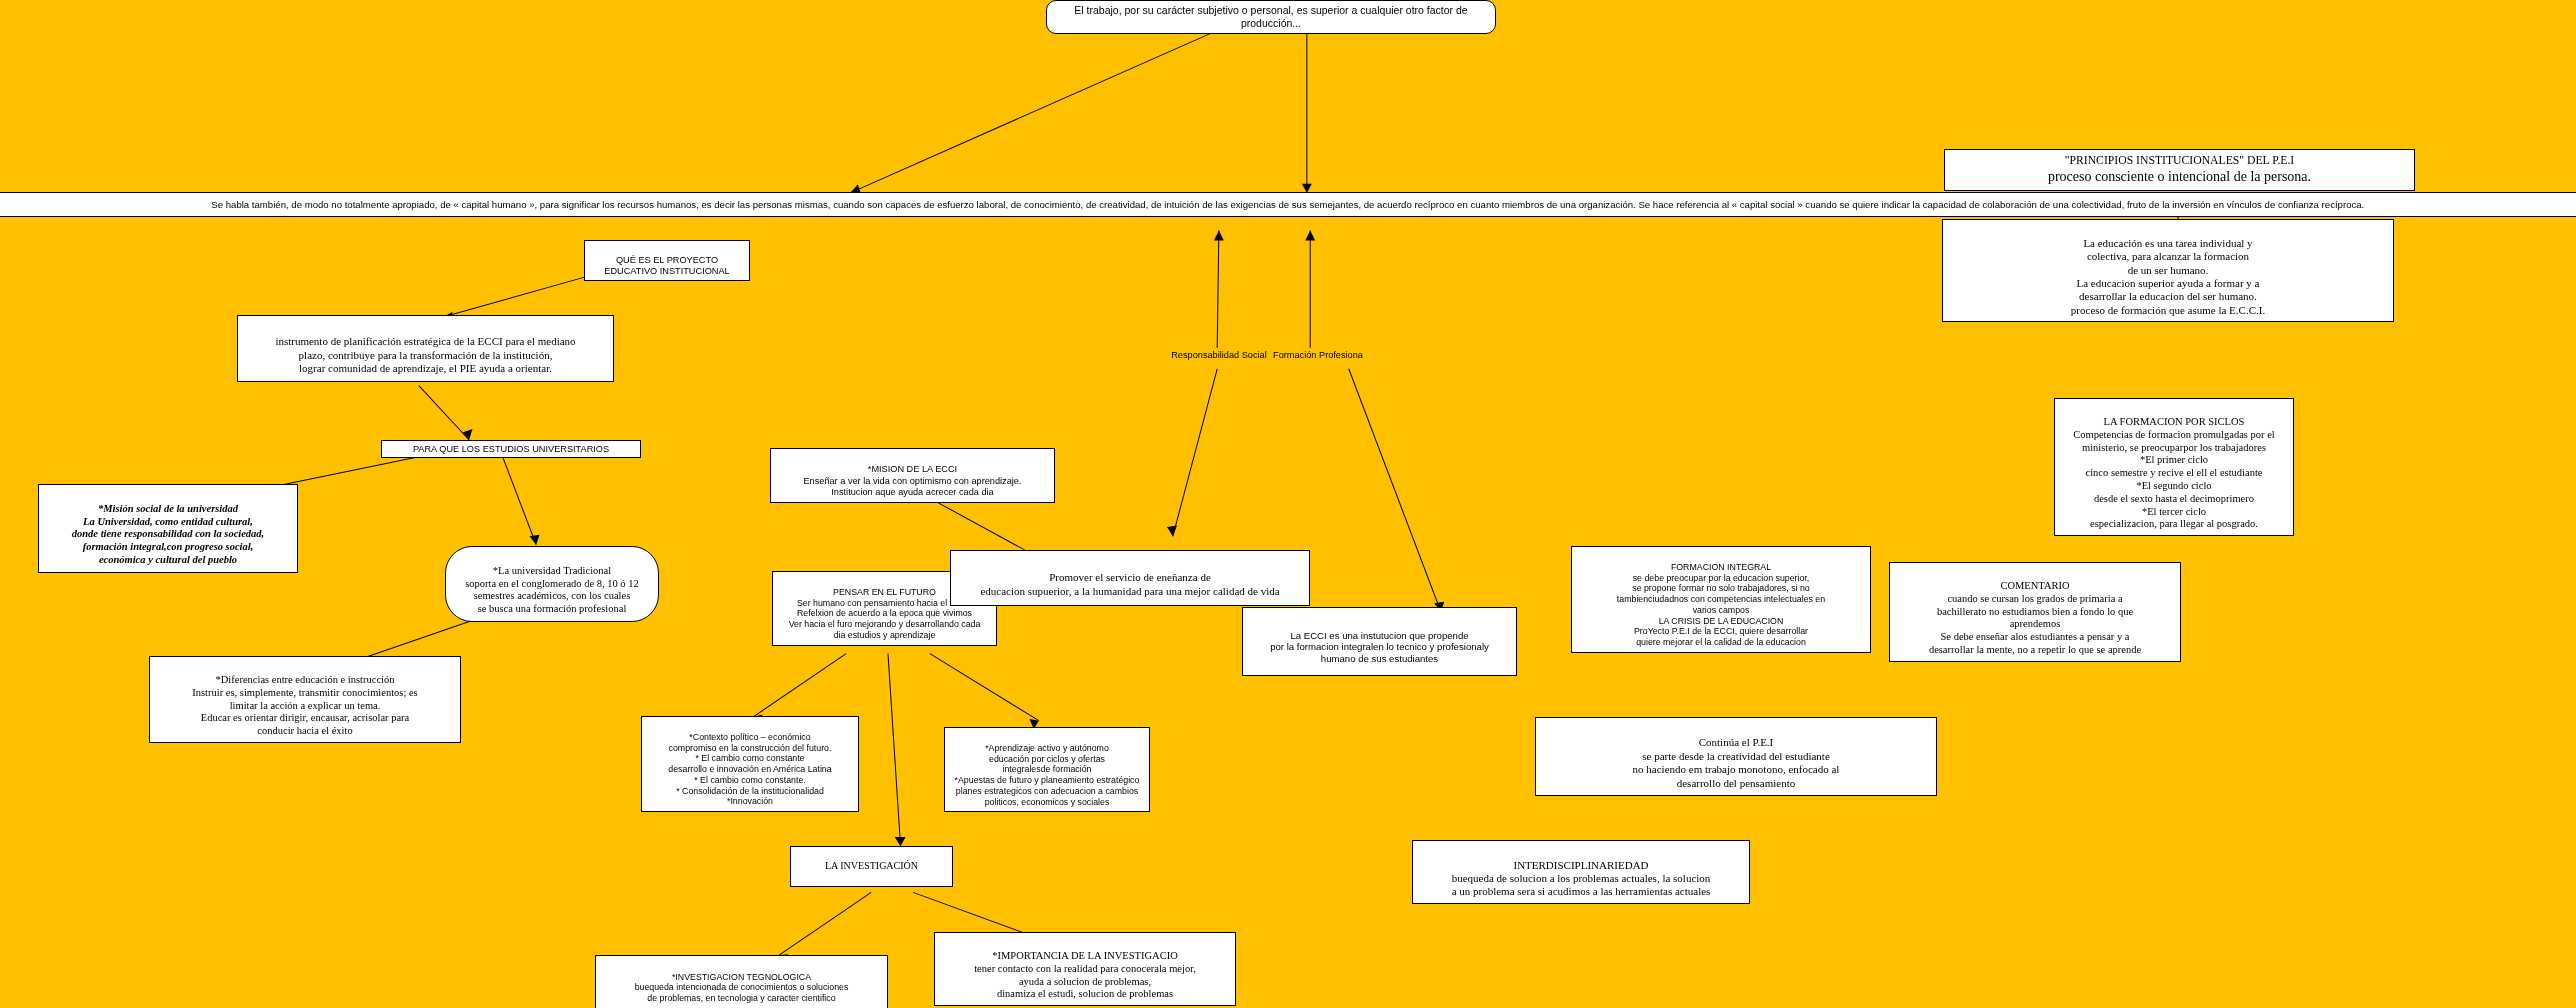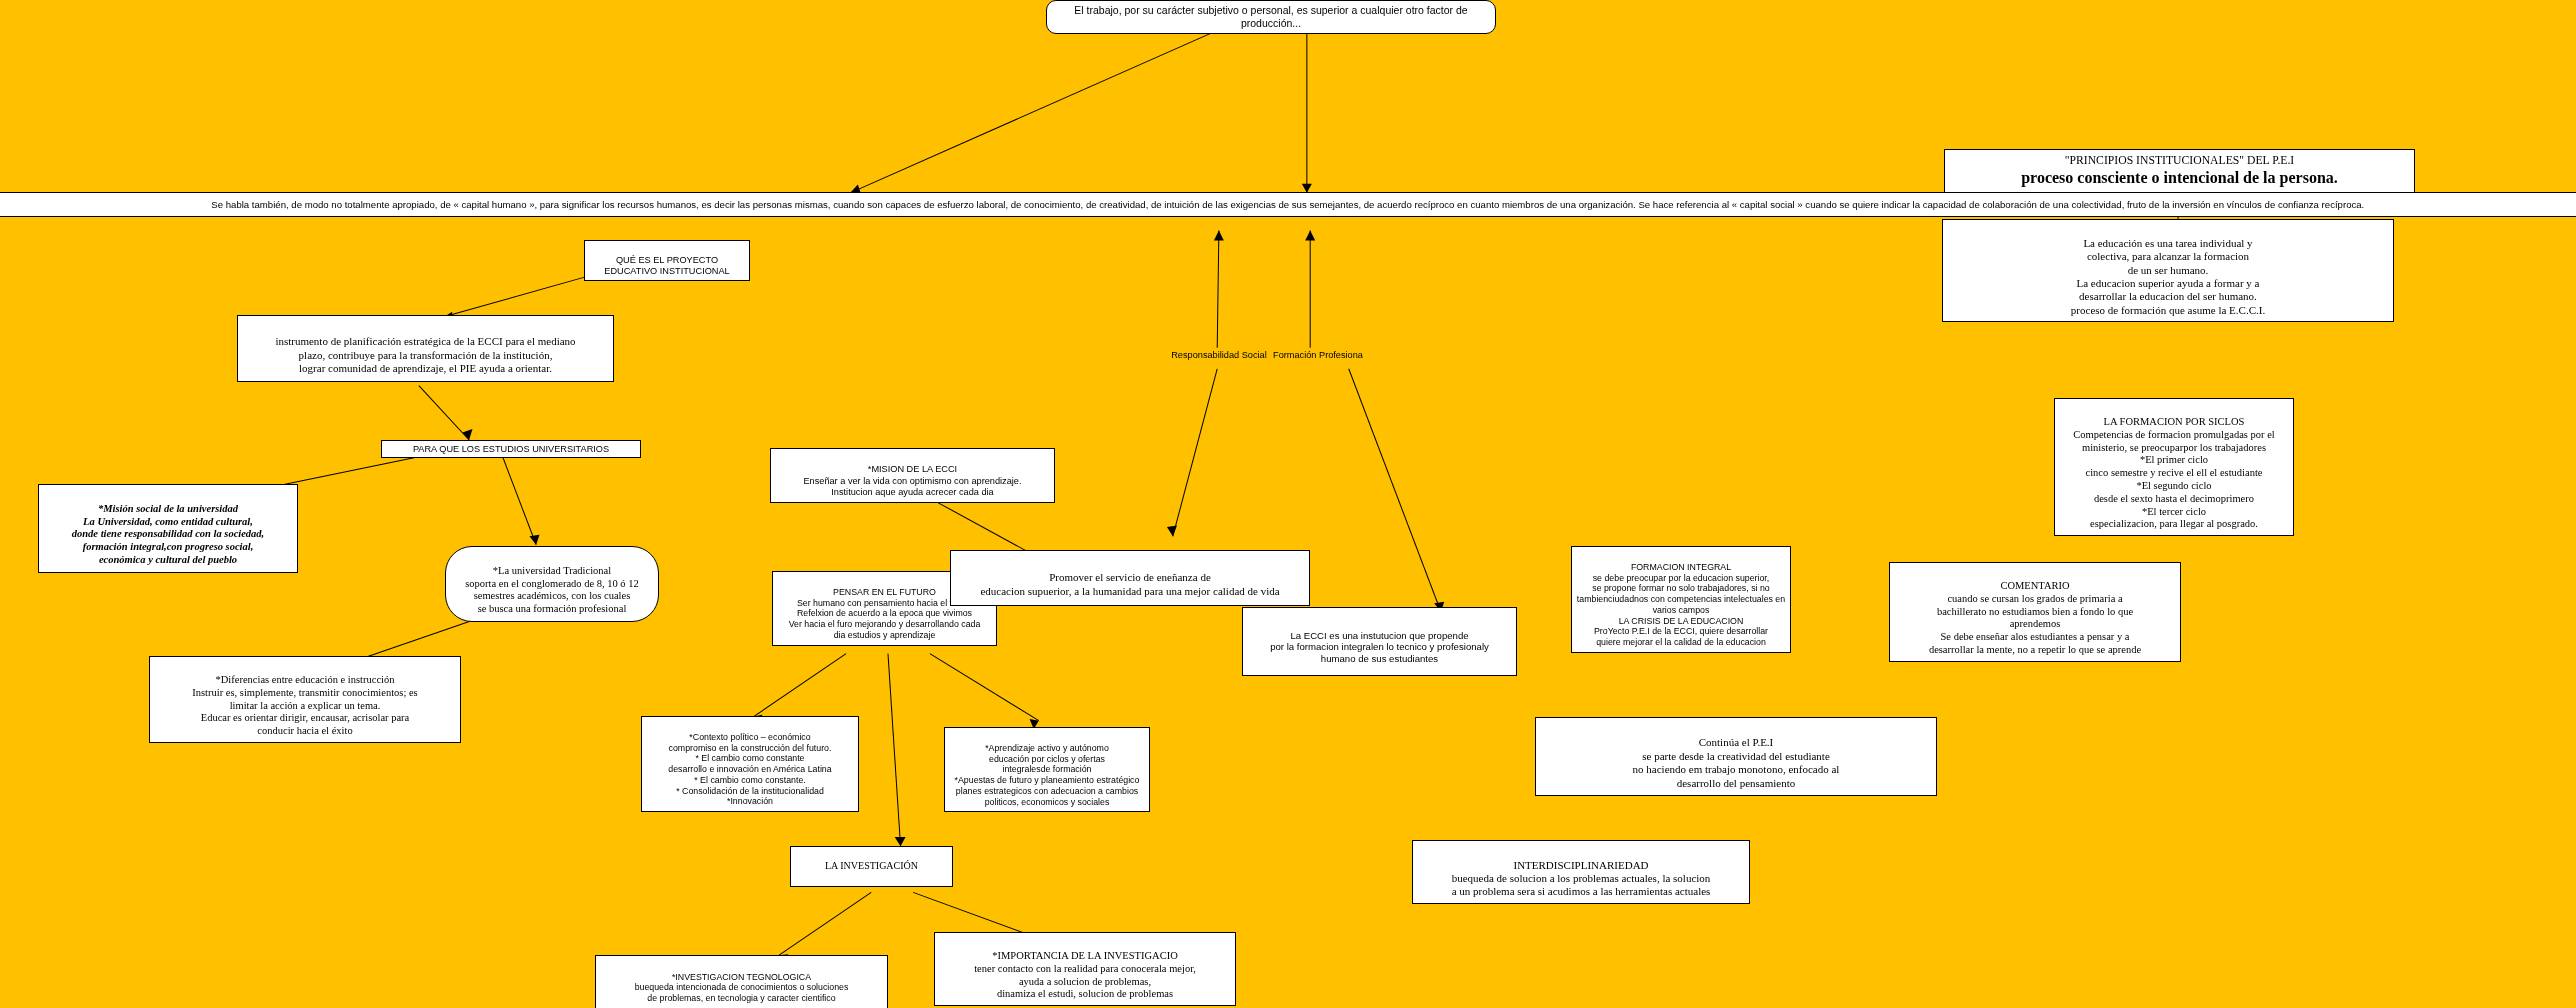--- a/index.html
+++ b/index.html
@@ -110,21 +110,21 @@
   <div class="node" style="left:1046px; top:0px; width:450px; font-size:10.5px; padding:3.4px 5px;border-radius:10px;">
     <span>El trabajo, por su carácter subjetivo o personal, es superior a cualquier otro factor de producción...</span>
   </div>
 
   <div class="node" style="left:-1.7px; top:192px; width:2579px; font-size:9.6px; padding:5.9px 6.7px;">
     <span>Se habla también, de modo no totalmente apropiado, de « capital humano », para significar los recursos humanos, es decir las personas mismas,  cuando son capaces de esfuerzo laboral, de conocimiento, de creatividad, de intuición de las exigencias de sus semejantes, de acuerdo recíproco en cuanto miembros de una organización. Se hace referencia al « capital social » cuando se quiere indicar la capacidad de colaboración de una colectividad, fruto de la inversión en vínculos de confianza recíproca.</span>
   </div>
 
   <div class="node serif" style="left:1944px; top:149px; width:471px; font-size:11.7px; padding:4.2px 5px;">
     <div>"PRINCIPIOS INSTITUCIONALES"  DEL P.E.I</div>
-    <div style="font-size:16px;font-weight:bold;">proceso consciente o intencional de la persona.</div>
+    <div style="font-size:14px;">proceso consciente o intencional de la persona.</div>
   </div>
 
   <div class="node serif" style="left:1942px; top:219px; width:452px; font-size:11px; white-space:pre-line; padding:3.4px 5px;">
     <span>La educación es una tarea individual y
 colectiva, para alcanzar la formacion
 de un ser humano.
 La educacion superior ayuda a formar y a
 desarrollar la educacion del ser humano.
 proceso de formación que asume la E.C.C.I.</span>
   </div>
@@ -192,21 +192,21 @@
   <div class="label-free" style="left:1251px; top:350px; width:134px; font-size:9.2px;">
     <span>Formación Profesiona</span>
   </div>
 
   <div class="node" style="left:1242px; top:607px; width:275px; font-size:9.6px; white-space:pre-line; padding:10px 4.2px;">
     <span>La ECCI  es una instutucion que propende
 por la formacion integralen lo tecnico y profesionaly
 humano de sus estudiantes</span>
   </div>
 
-  <div class="node" style="left:1571px; top:546px; width:220px; font-size:8.8px; white-space:pre-line; padding:4.2px 4.2px;">
+  <div class="node" style="left:1571px; top:546px; width:300px; font-size:8.8px; white-space:pre-line; padding:4.2px 4.2px;">
     <span>FORMACION INTEGRAL
 se debe preocupar por la educacion superior,
 se propone formar no solo trabajadores, si no
 tambienciudadnos con competencias intelectuales en
 varios campos
 LA CRISIS DE LA EDUCACION
 ProYecto P.E.I de la ECCI, quiere desarrollar
 quiere mejorar el la calidad de la educacion</span>
   </div>
 

